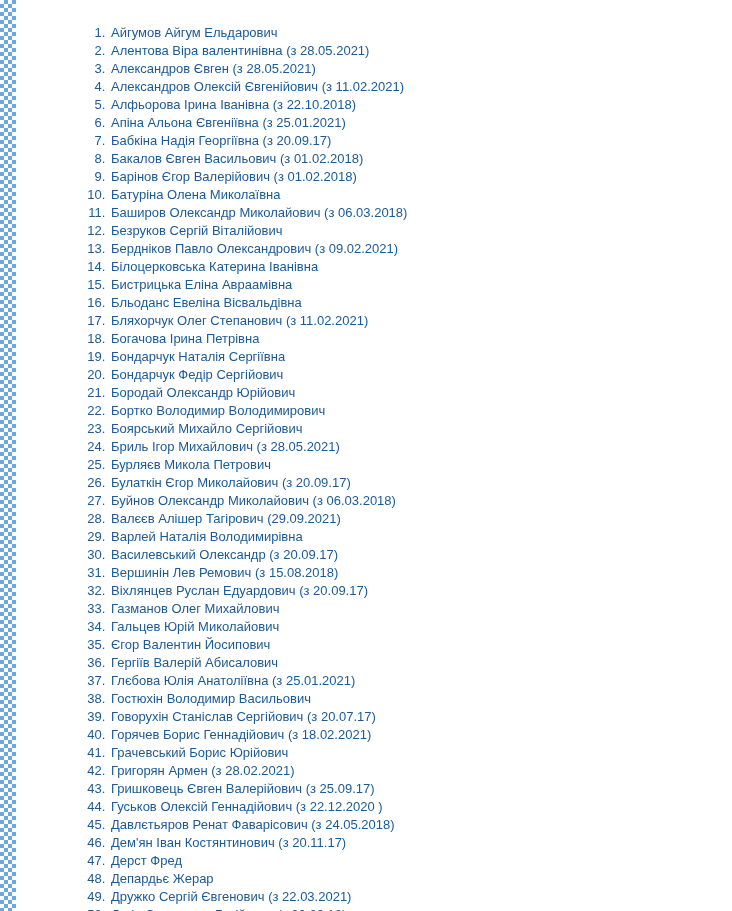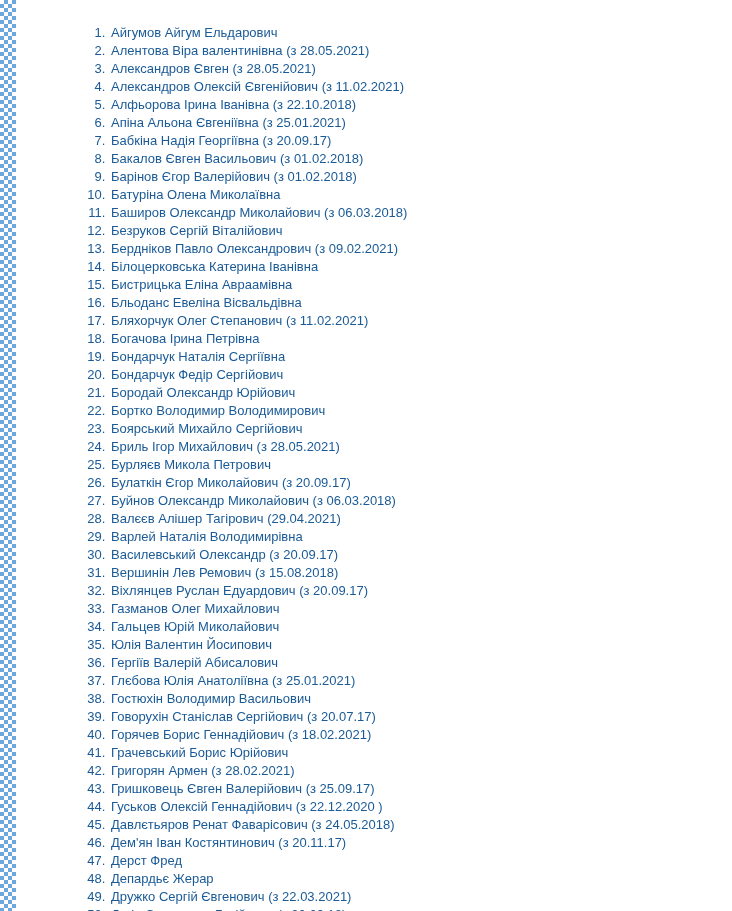--- a/index.html
+++ b/index.html
@@ -73,28 +73,28 @@
       <li>Богачова Ірина Петрівна</li>
       <li>Бондарчук Наталія Сергіївна</li>
       <li>Бондарчук Федір Сергійович</li>
       <li>Бородай Олександр Юрійович</li>
       <li>Бортко Володимир Володимирович</li>
       <li>Боярський Михайло Сергійович</li>
       <li>Бриль Ігор Михайлович (з 28.05.2021)</li>
       <li>Бурляєв Микола Петрович</li>
       <li>Булаткін Єгор Миколайович (з 20.09.17)</li>
       <li>Буйнов Олександр Миколайович (з 06.03.2018)</li>
-      <li>Валєєв Алішер Тагірович (29.04.2021)</li>
+      <li>Валєєв Алішер Тагірович (29.09.2021)</li>
       <li>Варлей Наталія Володимирівна</li>
       <li>Василевський Олександр (з 20.09.17)</li>
       <li>Вершинін Лев Ремович (з 15.08.2018)</li>
       <li>Віхлянцев Руслан Едуардович (з 20.09.17)</li>
       <li>Газманов Олег Михайлович</li>
       <li>Гальцев Юрій Миколайович</li>
-      <li>Юлія Валентин Йосипович</li>
+      <li>Єгор Валентин Йосипович</li>
       <li>Гергіїв Валерій Абисалович</li>
       <li>Глєбова Юлія Анатоліївна (з 25.01.2021)</li>
       <li>Гостюхін Володимир Васильович</li>
       <li>Говорухін Станіслав Сергійович (з 20.07.17)</li>
       <li>Горячев Борис Геннадійович (з 18.02.2021)</li>
       <li>Грачевський Борис Юрійович</li>
       <li>Григорян Армен (з 28.02.2021)</li>
       <li>Гришковець Євген Валерійович (з 25.09.17)</li>
       <li>Гуськов Олексій Геннадійович (з 22.12.2020 )</li>
       <li>Давлєтьяров Ренат Фаварісович (з 24.05.2018)</li>

